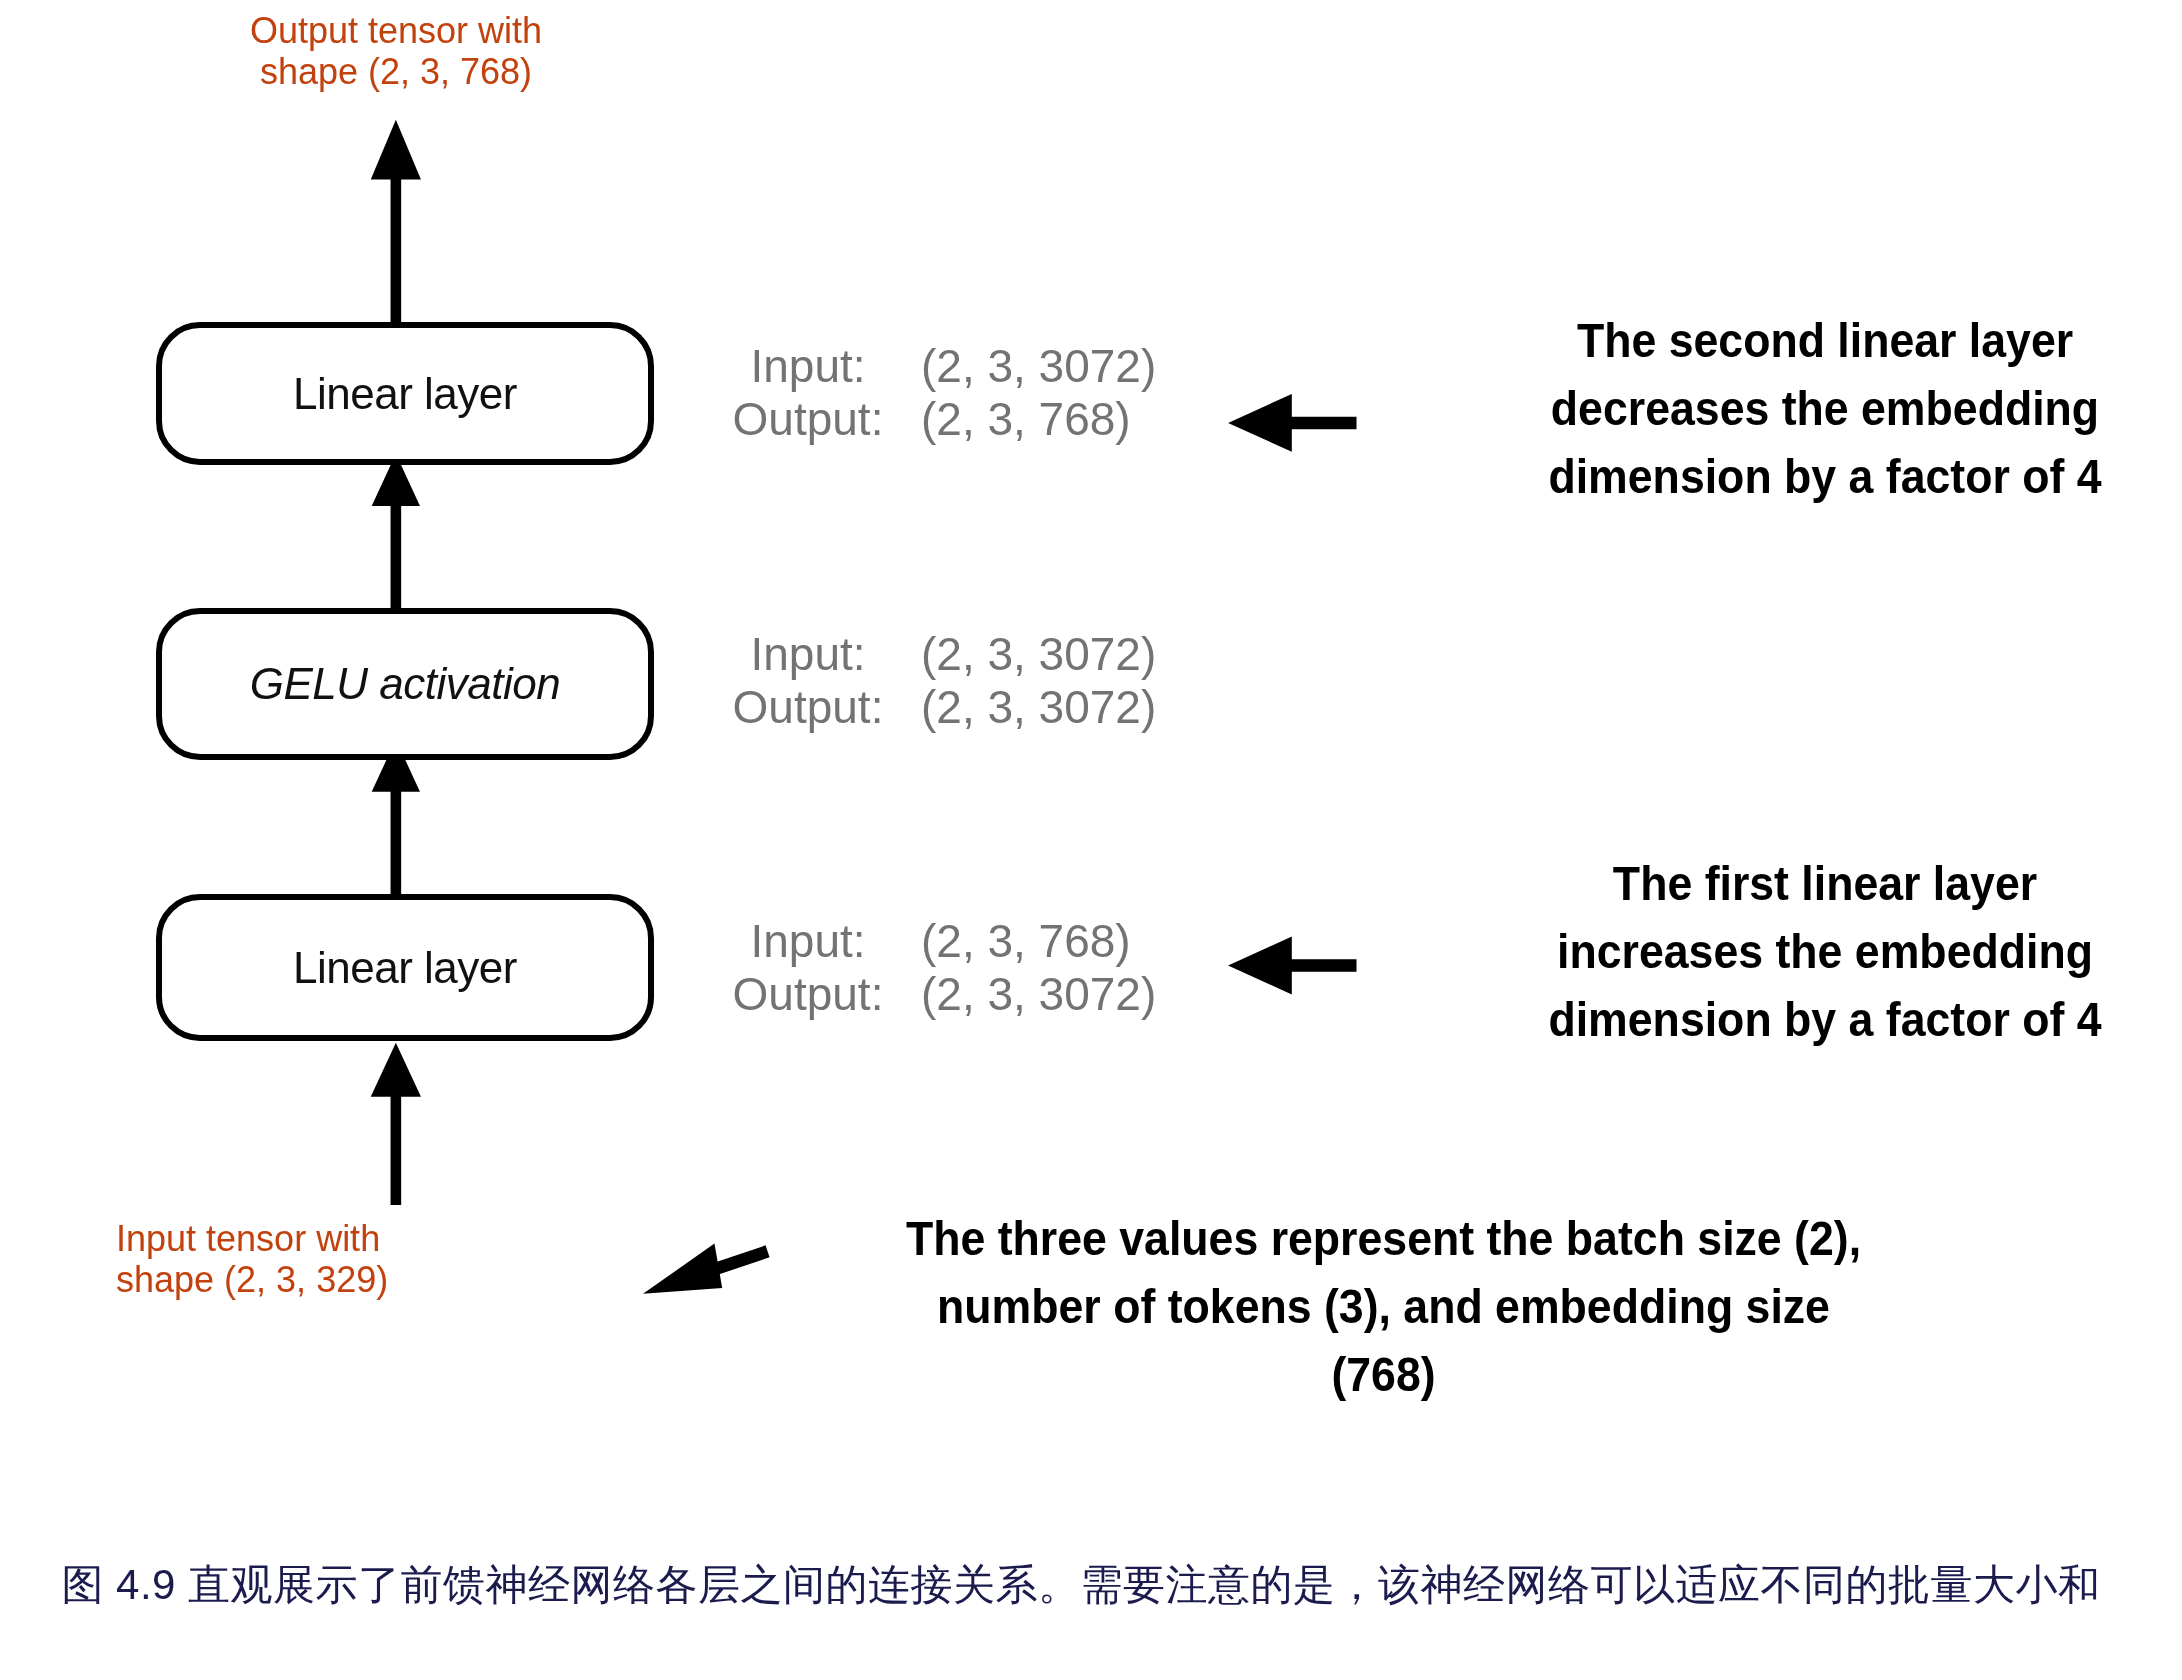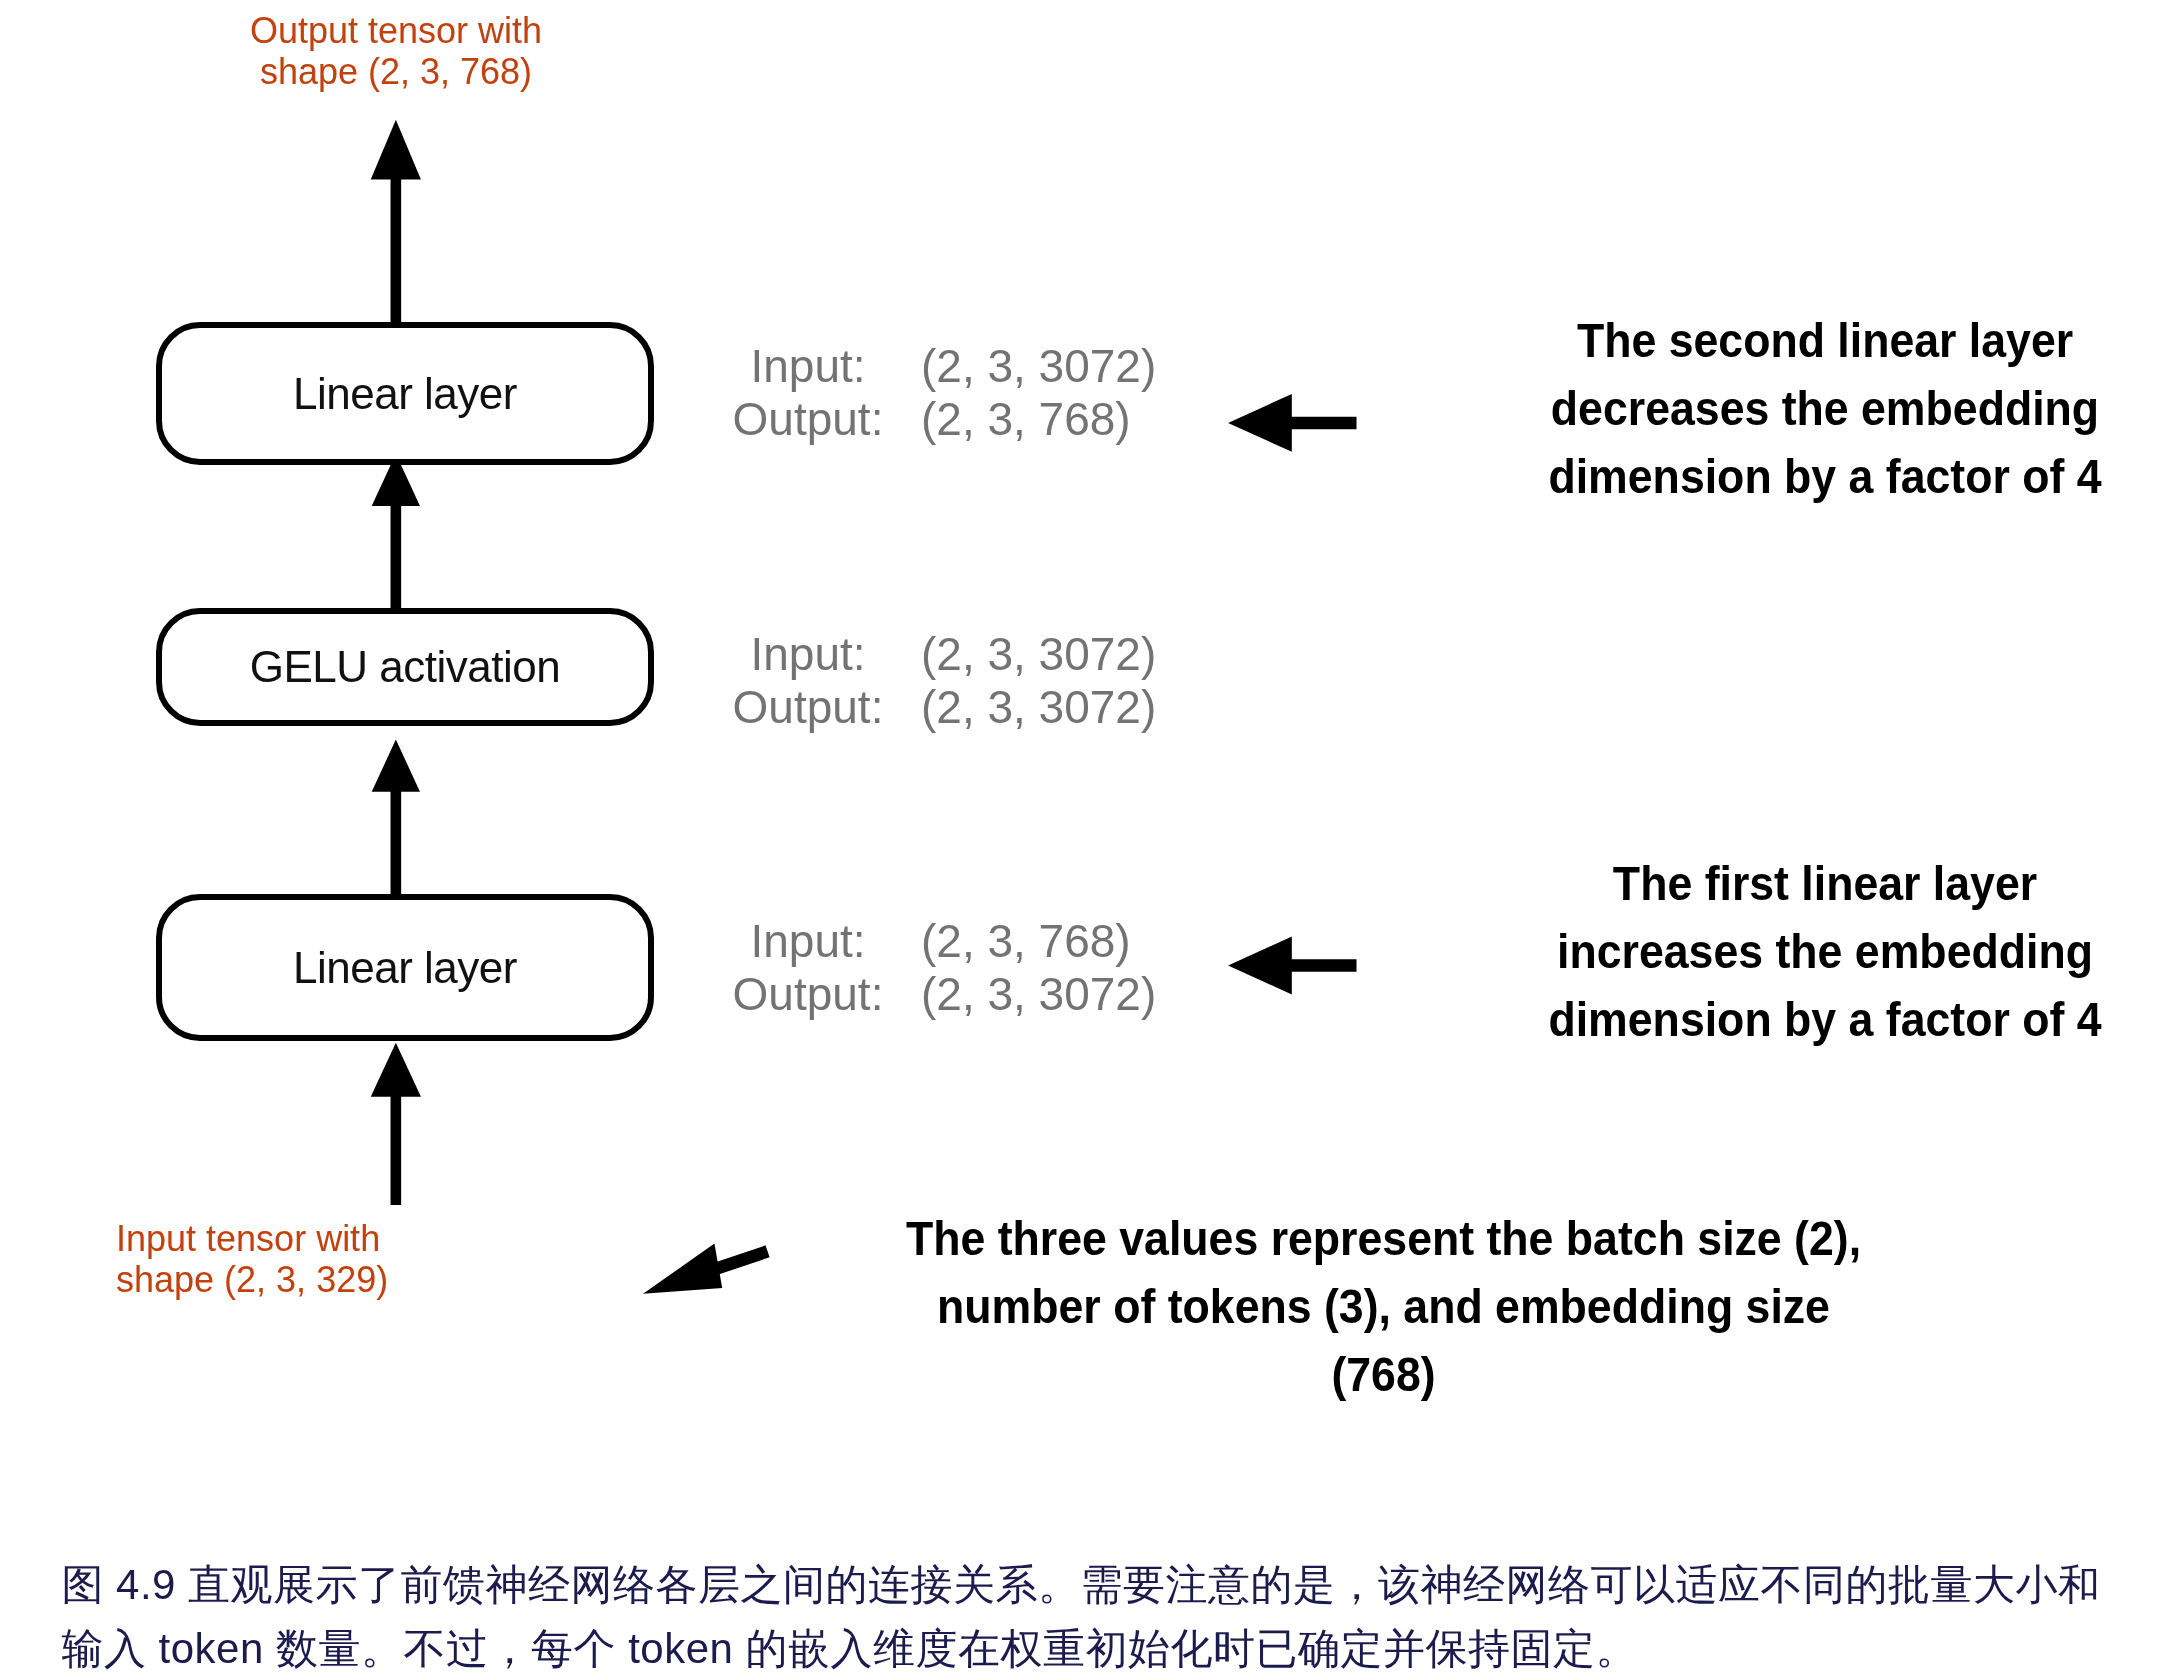--- a/index.html
+++ b/index.html
@@ -36,21 +36,21 @@
   }
   .node-label {
     font-family: "Liberation Sans", sans-serif;
     font-size: 44px;
     letter-spacing: -0.5px;
     color: #111111;
     white-space: nowrap;
   }
 
   #box-linear-top   { left: 156px; top: 322px;  width: 498px; height: 143px; }
-  #box-gelu         { left: 156px; top: 608px;  width: 498px; height: 118px; }
+  #box-gelu         { left: 156px; top: 608px;  width: 498px; height: 152px; font-style: italic; }
   #box-linear-bot   { left: 156px; top: 894px;  width: 498px; height: 147px; }
 
   
   .tensor-text {
     position: absolute;
     font-family: "Liberation Sans", sans-serif;
     font-size: 36px;
     line-height: 1.14;
     color: #c2410c;
     text-align: center;
@@ -223,17 +223,16 @@
     <div>The three values represent the batch size (2),</div>
     <div>number of tokens (3), and embedding size</div>
     <div>(768)</div>
   </div>
 
   <div class="tensor-text" id="input-tensor-text">Input tensor with
 shape (2, 3, 329)</div>
 
   <div id="caption">
     <span class="caption-line">图 4.9 直观展示了前馈神经网络各层之间的连接关系。需要注意的是，该神经网络可以适应不同的批量大小和</span>
-    <span class="caption-line">输入 token 数量。不过，每个 token 的嵌入维度在权重初始化时已确定并保持固定。</span>
   </div>
 
 </div>
 
 
 </body></html>

